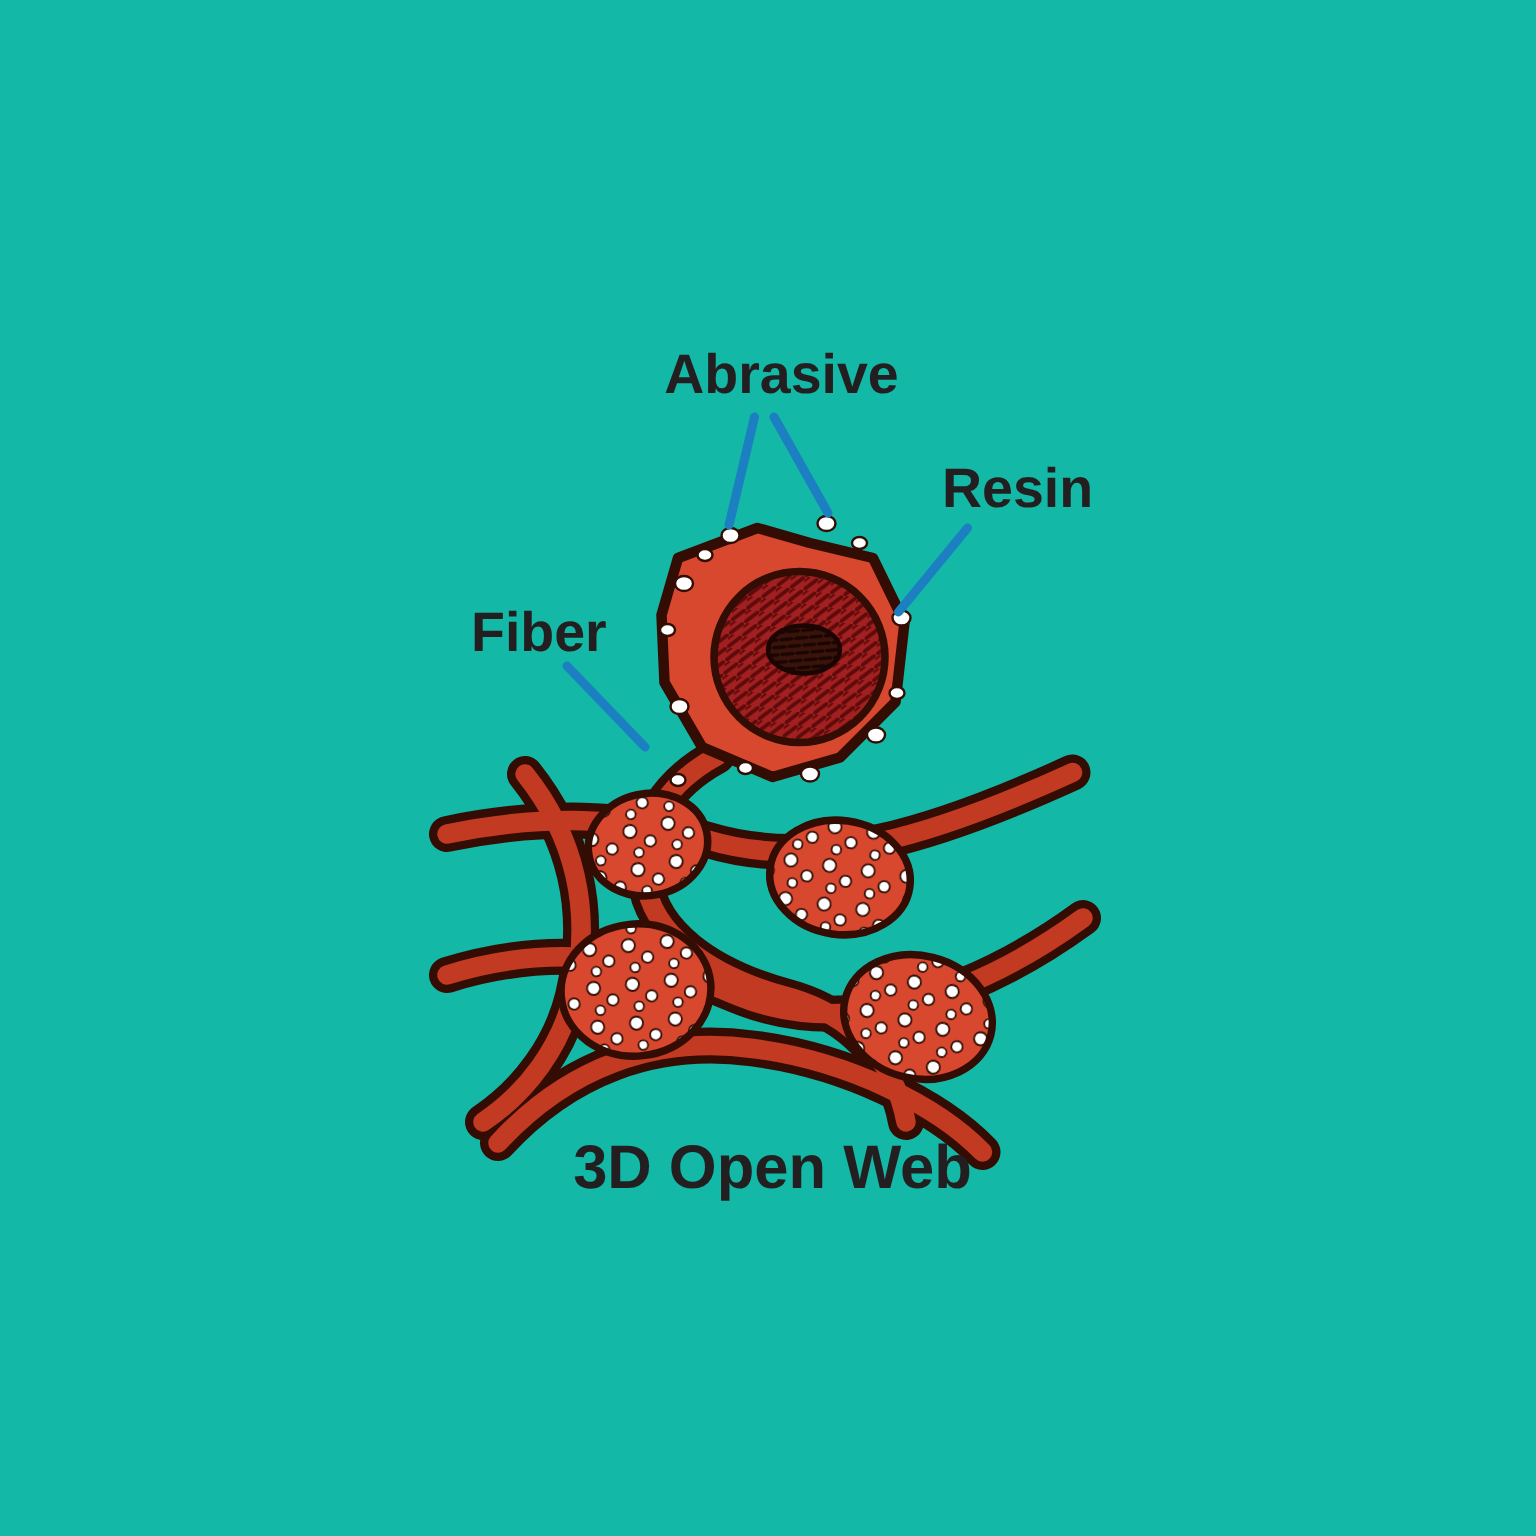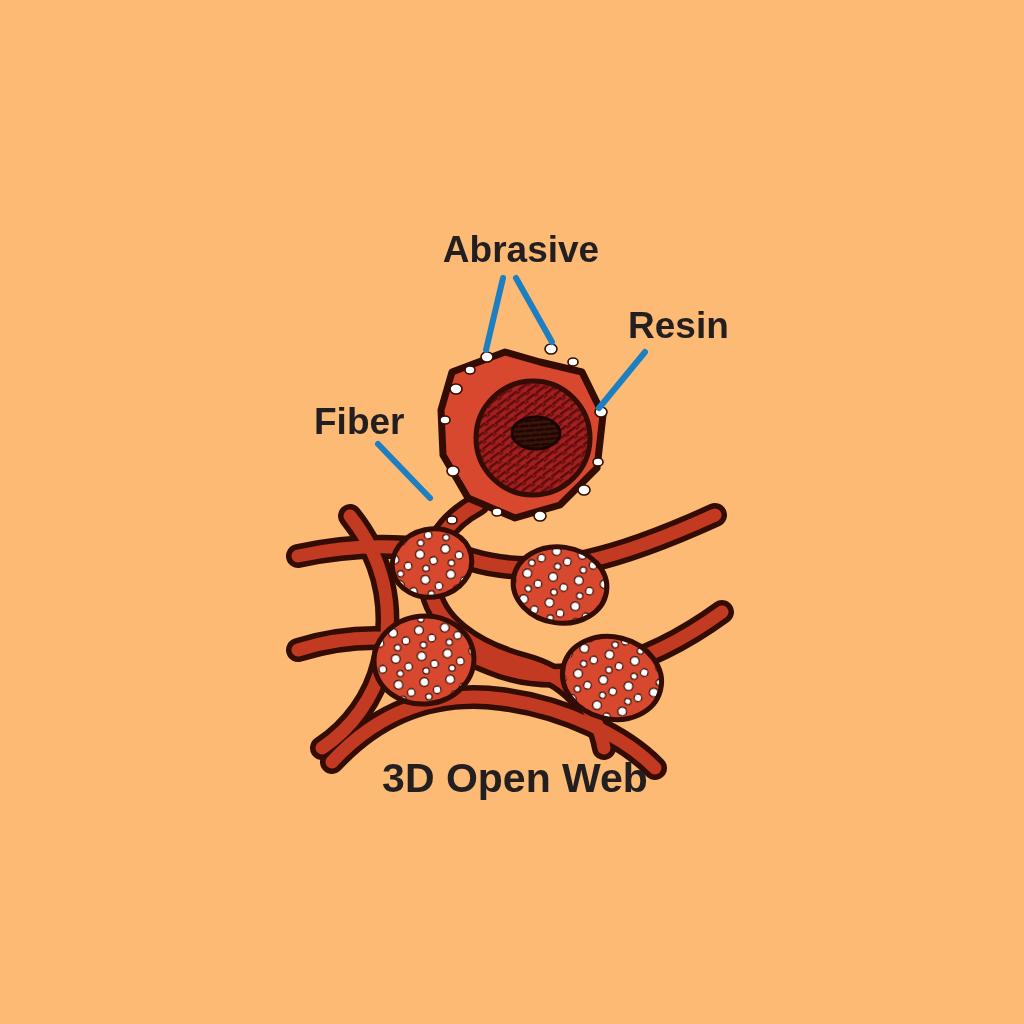--- a/index.html
+++ b/index.html
@@ -4,21 +4,21 @@
 <style>
   html, body {
     margin: 0;
     padding: 0;
     background: #ffffff;
   }
   .canvas {
     position: relative;
     width: 1024px;
     height: 1024px;
-    background: #fdba74;
+    background: #14b8a6;
     overflow: hidden;
   }
   svg {
     display: block;
     width: 1024px;
     height: 1024px;
   }
   .label-text {
     font-family: "Liberation Sans", sans-serif;
     font-weight: 700;

